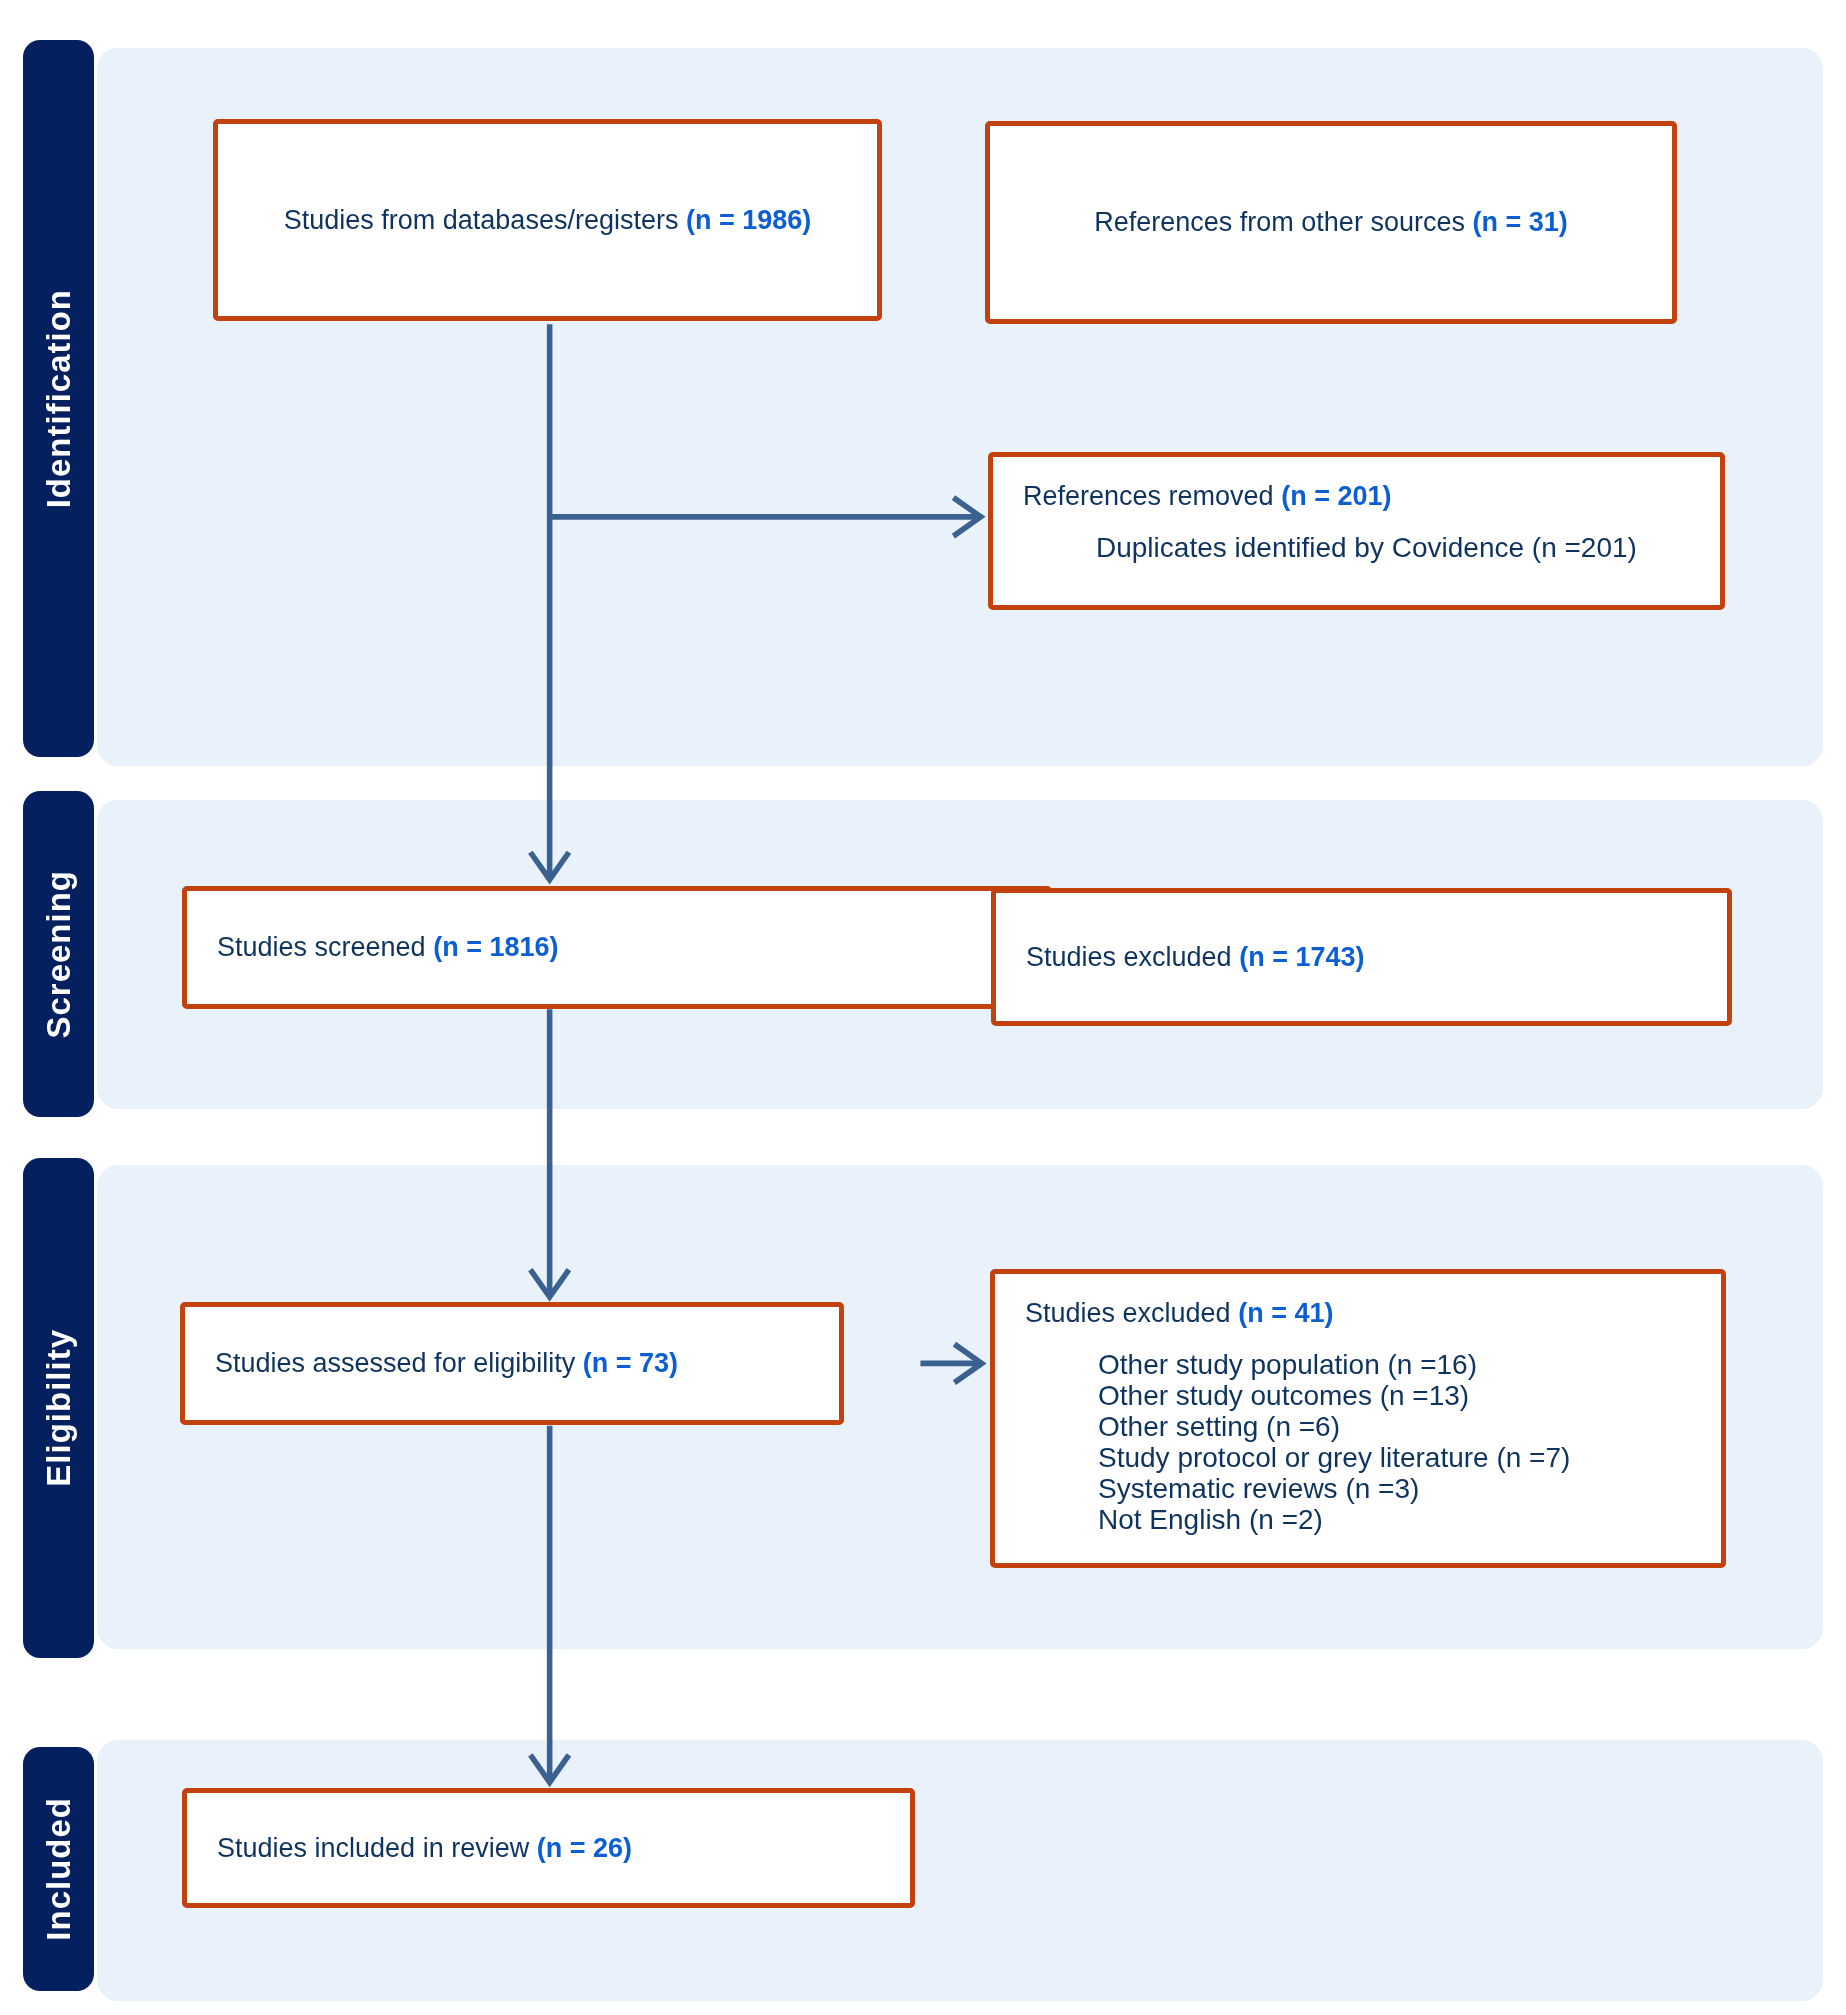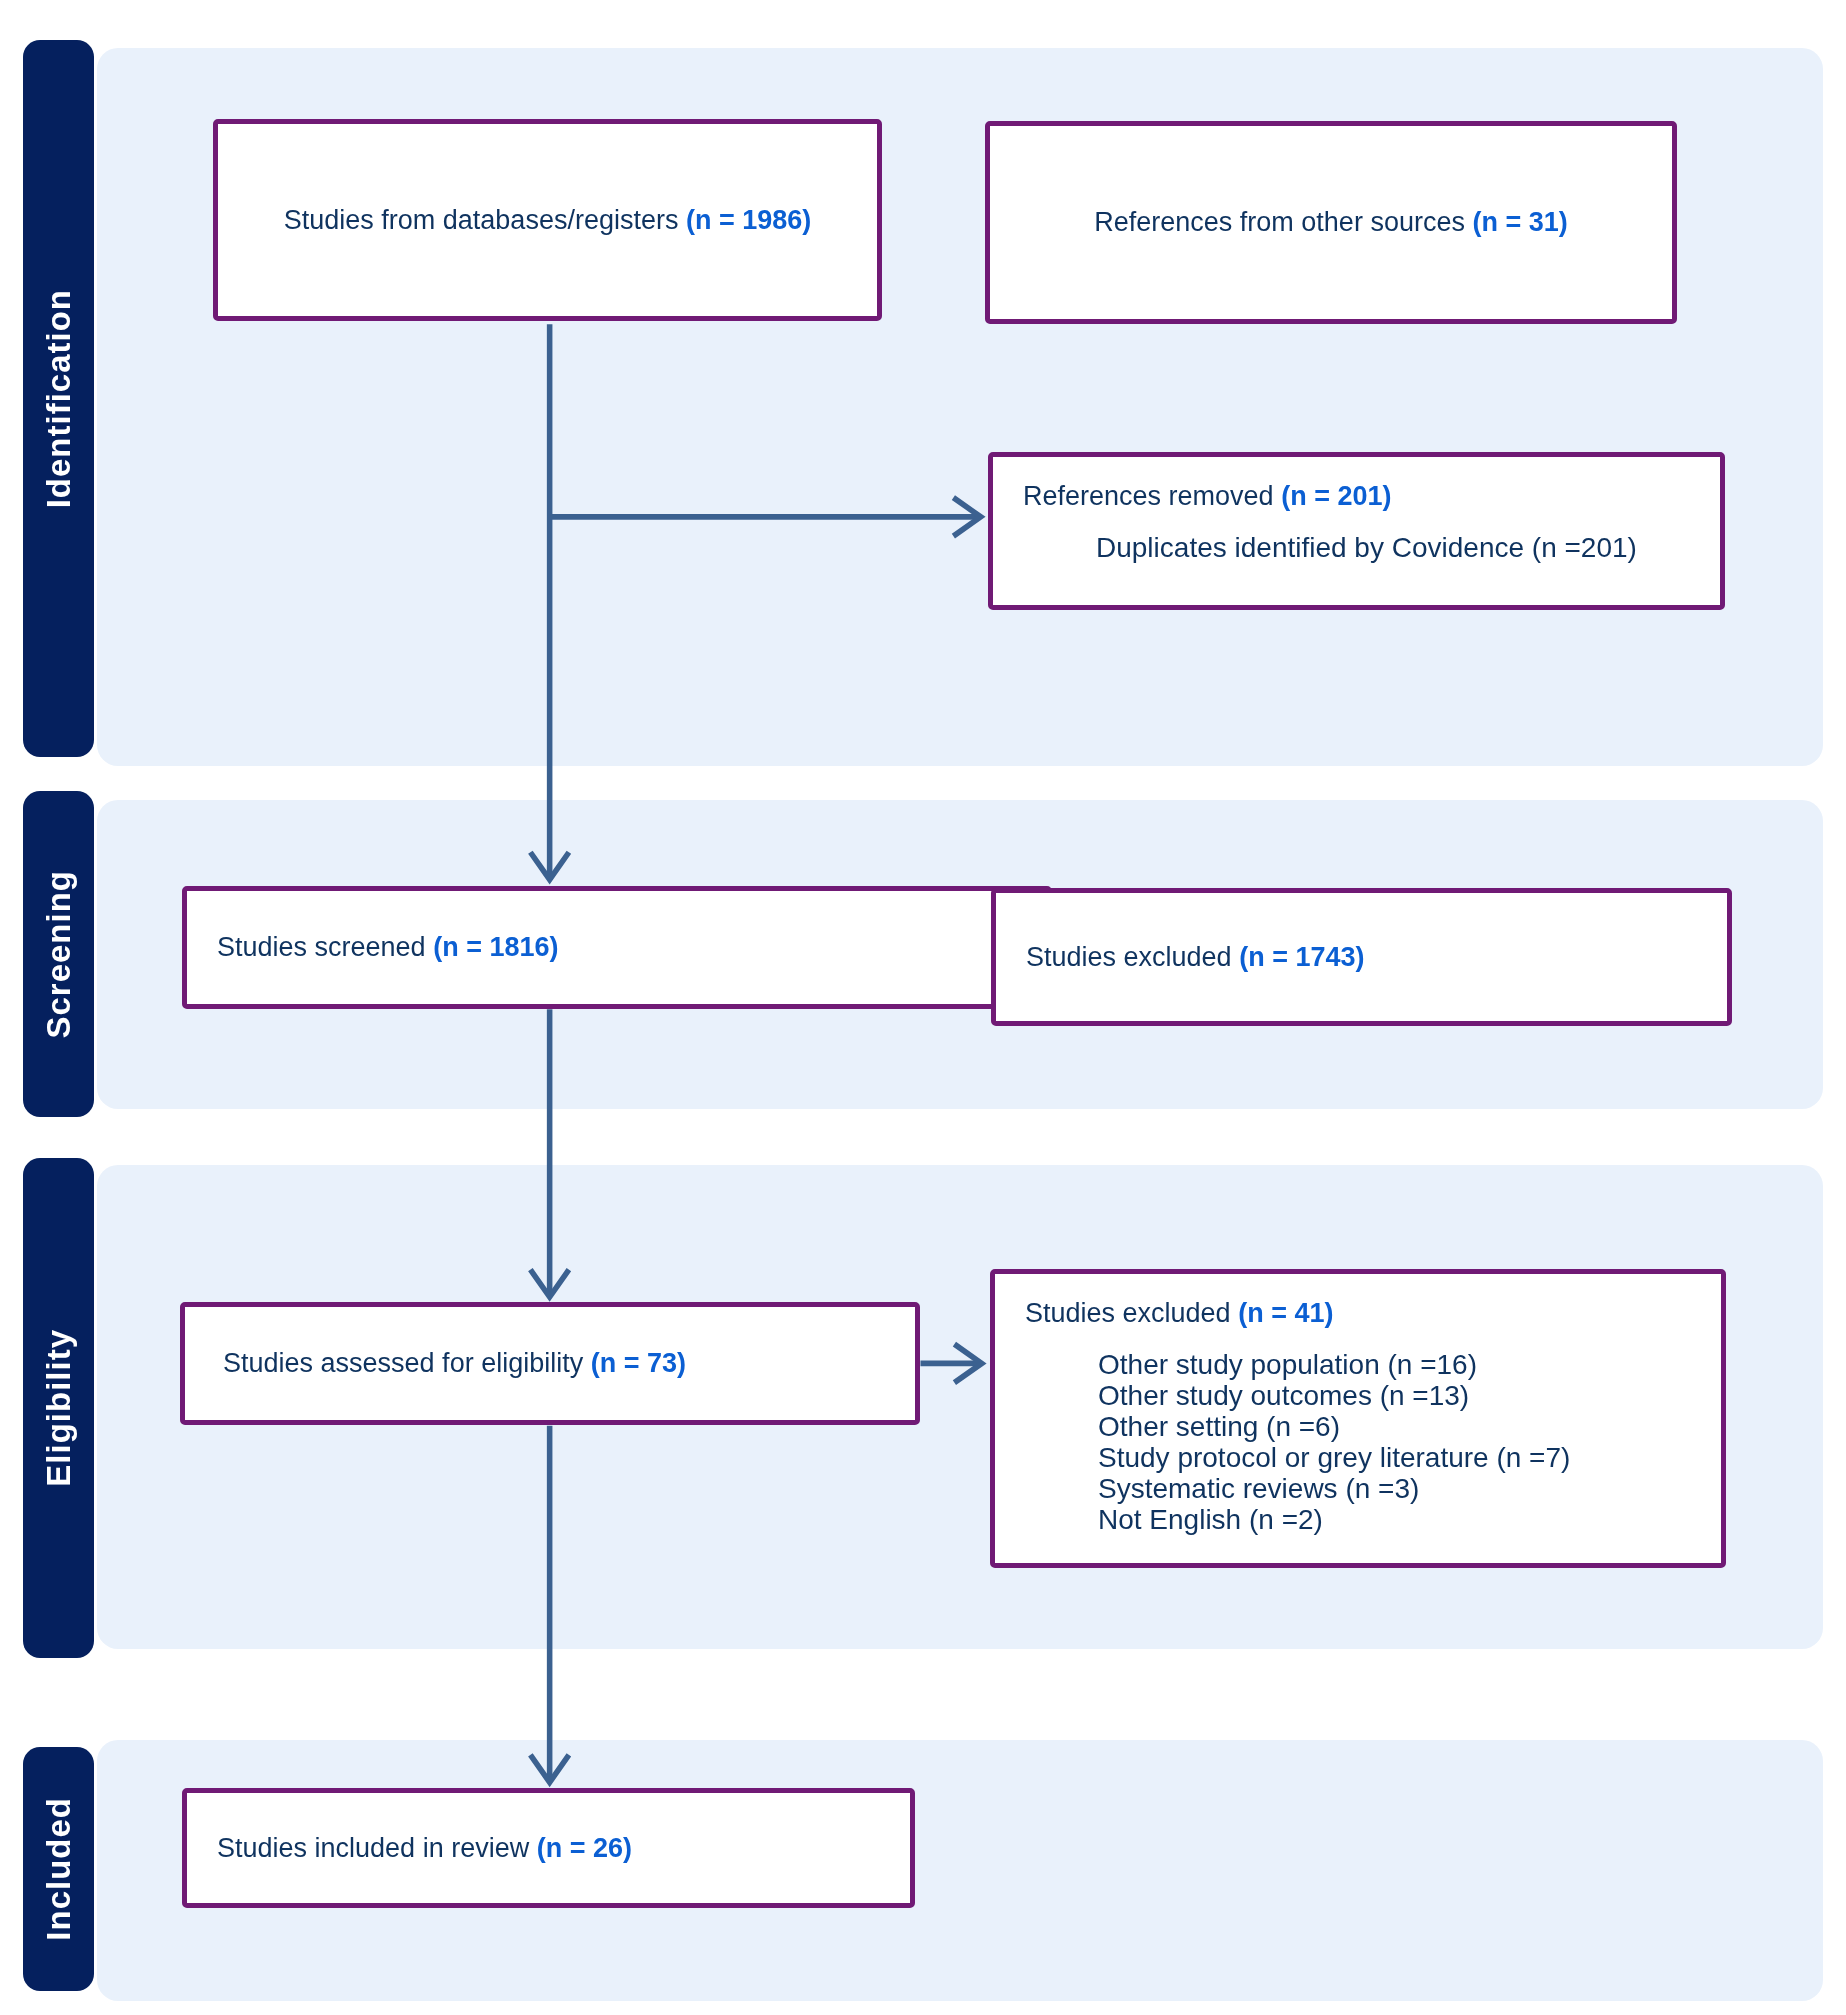--- a/index.html
+++ b/index.html
@@ -22,21 +22,21 @@
     display:flex;align-items:center;justify-content:center;
   }
   .side-text{
     writing-mode:vertical-rl;transform:rotate(180deg);
     color:#ffffff;font-weight:bold;font-size:33px;letter-spacing:1px;
     white-space:nowrap;
   }
   
   .pbox{
     position:absolute;background:#ffffff;
-    border:5px solid #701a75;border-radius:5px;
+    border:5px solid #c2410c;border-radius:5px;
     box-sizing:border-box;
     color:#0f335f;font-size:27px;
   }
   .pbox.vcenter{display:flex;align-items:center;}
   .pbox.hcenter{justify-content:center;text-align:center;}
   .pbox .line{white-space:nowrap;}
   .cnt{color:#0b5fd3;font-weight:bold;}
   .pbox .items{margin:17.7px 0 0 0;padding:0 0 0 73px;list-style:none;}
   .pbox .items li{font-size:28px;line-height:31px;white-space:nowrap;}
   .pbox.detail{padding-top:22px;padding-left:30px;padding-right:10px;}
@@ -105,21 +105,21 @@
   </div>
 
   <div class="pbox vcenter" style="left:182px;top:886px;width:870px;height:123px;padding-left:30px">
     <div class="line"><span>Studies screened</span> <span class="cnt">(n = 1816)</span></div>
   </div>
 
   <div class="pbox vcenter" style="left:991px;top:888px;width:741px;height:138px;padding-left:30px">
     <div class="line"><span>Studies excluded</span> <span class="cnt">(n = 1743)</span></div>
   </div>
 
-  <div class="pbox vcenter" style="left:180px;top:1302px;width:740px;height:123px;padding-left:38px">
+  <div class="pbox vcenter" style="left:180px;top:1302px;width:664px;height:123px;padding-left:30px">
     <div class="line"><span>Studies assessed for eligibility</span> <span class="cnt">(n = 73)</span></div>
   </div>
 
   <div class="pbox detail" style="left:990px;top:1269px;width:736px;height:299px">
     <div class="line"><span>Studies excluded</span> <span class="cnt">(n = 41)</span></div>
     <ul class="items">
       <li>Other study population (n =16)</li>
       <li>Other study outcomes (n =13)</li>
       <li>Other setting (n =6)</li>
       <li>Study protocol or grey literature (n =7)</li>

